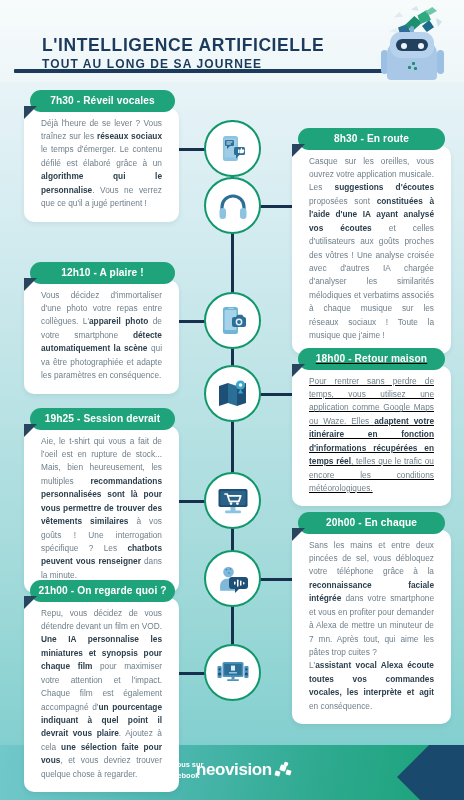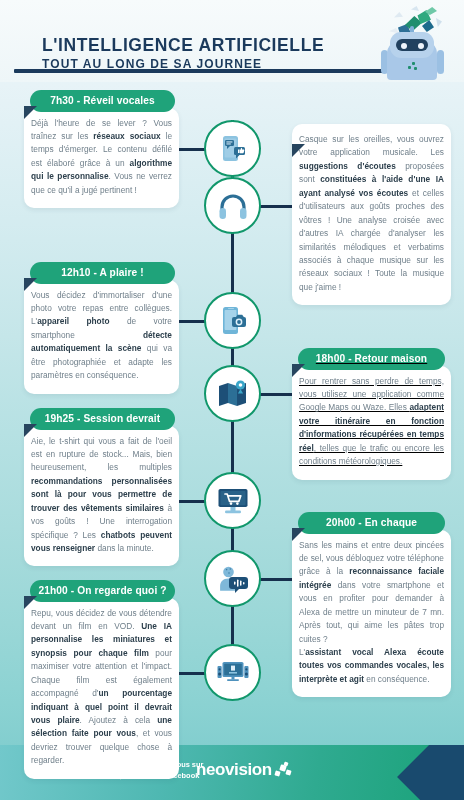--- a/index.html
+++ b/index.html
@@ -104,21 +104,21 @@
     padding:5px 8px 5.5px;
     border-radius:13px;
     letter-spacing:0.1px;
     white-space:nowrap;
     z-index:3;
   }
   .card-body {
     position:relative;
     background:#ffffff;
     border-radius:10px;
-    padding:9px 7px 11px;
+    padding:9px 17px 11px;
     font-size:8.3px;
     line-height:1.62;
     color:#6f7f8a;
     text-align:justify;
     box-shadow:0 2px 5px rgba(30,70,90,0.09);
     z-index:2;
   }
   .card-body b { color:#2c3f4c; font-weight:bold; }
   .tail {
     position:absolute; width:0; height:0; z-index:4;
@@ -311,20 +311,21 @@
     </svg>
   </div>
 
   <div class="card left" style="left:14px; top:90px; width:165px;">
     <div class="card-head">7h30 - Réveil vocales</div>
     <div class="tail"></div>
     <div class="card-body">Déjà l'heure de se lever ? Vous traînez sur les <b>réseaux sociaux</b> le temps d'émerger. Le contenu défilé est élaboré grâce à un <b>algorithme qui le personnalise</b>. Vous ne verrez que ce qu'il a jugé pertinent !</div>
   </div>
 
   <div class="card right" style="left:284px; top:128px; width:167px;">
+    <div class="card-head">8h30 - En route</div>
     <div class="tail"></div>
     <div class="card-body">Casque sur les oreilles, vous ouvrez votre application musicale. Les <b>suggestions d'écoutes</b> proposées sont <b>constituées à l'aide d'une IA ayant analysé vos écoutes</b> et celles d'utilisateurs aux goûts proches des vôtres ! Une analyse croisée avec d'autres IA chargée d'analyser les similarités mélodiques et verbatims associés à chaque musique sur les réseaux sociaux ! Toute la musique que j'aime !</div>
   </div>
 
   <div class="card left" style="left:14px; top:262px; width:165px;">
     <div class="card-head">12h10 - A plaire !</div>
     <div class="tail"></div>
     <div class="card-body">Vous décidez d'immortaliser d'une photo votre repas entre collègues. L'<b>appareil photo</b> de votre smartphone <b>détecte automatiquement la scène</b> qui va être photographiée et adapte les paramètres en conséquence.</div>
   </div>
 

